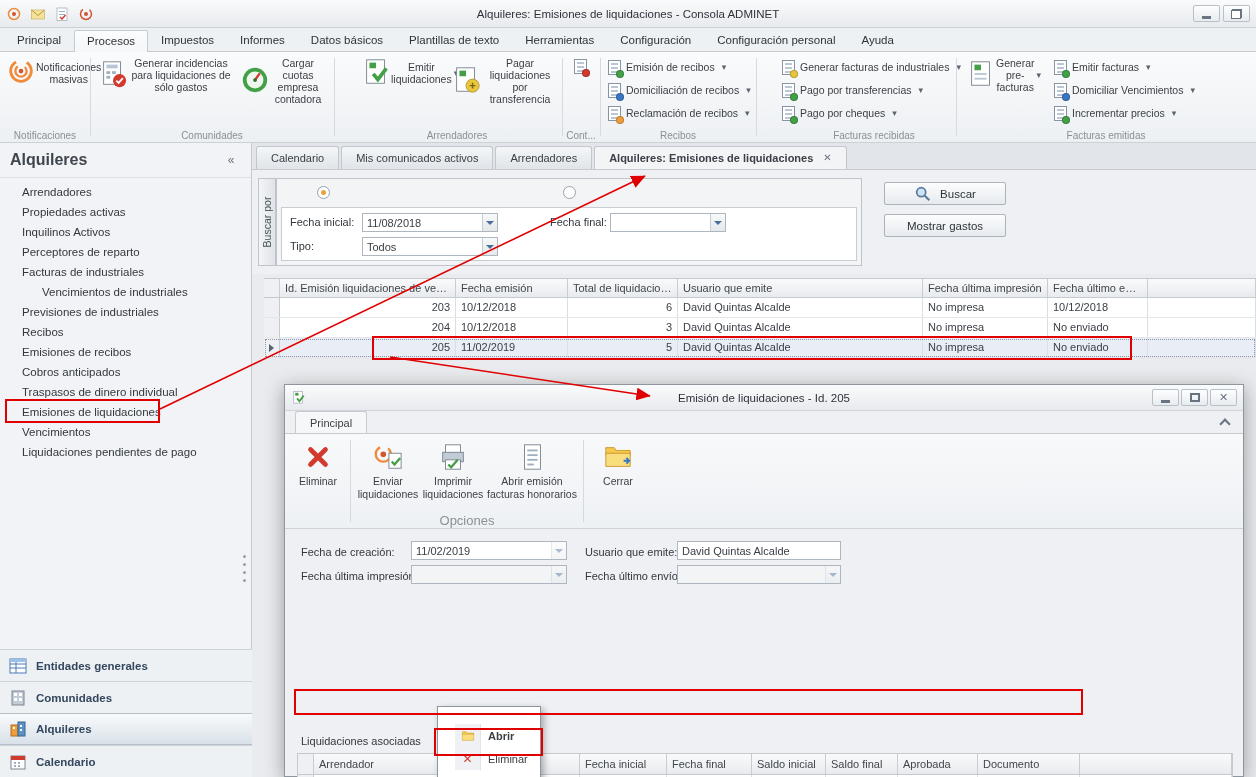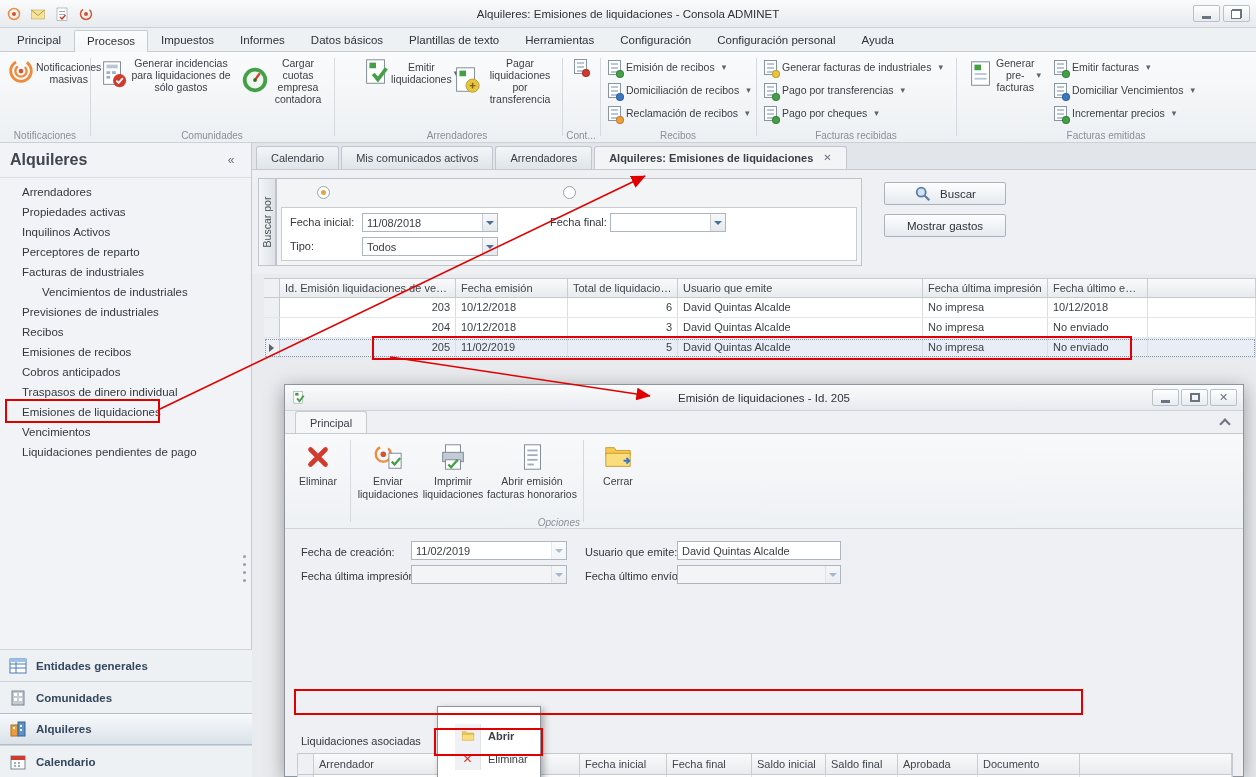--- a/index.html
+++ b/index.html
@@ -110,21 +110,21 @@
   #dlg-title { position:absolute; left:0; top:0; right:0; height:26px; background:linear-gradient(#fafbfc,#e7eaee);
     border-bottom:1px solid #d0d4d9; display:flex; align-items:center; padding:0 6px; }
   #dlg-title .dttl { position:absolute; left:0; right:0; text-align:center; font-size:11.5px; color:#2f3338; }
   #dlg-title .wbtns { margin-left:auto; display:flex; gap:2px; z-index:2; }
   #dlg-tabrow { position:absolute; left:0; top:26px; right:0; height:23px; display:flex; align-items:flex-end; padding-left:10px; }
   #dlg-tabrow .tab.active { background:#f6f7f9; border-color:#c6cbd0; font-weight:normal; }
   .chevup { width:8px; height:8px; border-top:2px solid #6a7380; border-right:2px solid #6a7380; transform:rotate(-45deg); }
   #dlg-ribbon { position:absolute; left:0; top:48px; right:0; height:96px; background:linear-gradient(#f8f9fb,#eef1f4);
     border-top:1px solid #c6cbd0; border-bottom:1px solid #d0d4d9; display:flex; padding:2px 4px; }
   .dgroup { position:relative; height:92px; display:flex; align-items:flex-start; padding:2px 2px 14px 2px; }
-  .dgroup .dlabel { position:absolute; bottom:0; left:0; right:0; text-align:right; font-size:10px; color:#8a9097;font-style:italic; }
+  .dgroup .dlabel { position:absolute; bottom:0; left:0; right:0; text-align:center; font-size:13px; color:#8a9097; }
   .dsep { width:1px; background:#d6dade; margin:4px 3px; }
   .dbtn { display:flex; flex-direction:column; align-items:center; text-align:center; font-size:10.5px; line-height:1.2;
     color:#3b3f44; padding-top:4px; border-radius:2px; height:76px; }
   .dbtn svg { width:30px; height:30px; margin-bottom:3px; flex:none; }
   #dlg-content { position:absolute; left:0; top:144px; right:0; bottom:0; }
   #dlggrid { left:12px; top:224px; width:936px; height:170px; border:1px solid #c6cacf; }
   #dlggrid .ghdr, #dlggrid .grow { grid-template-columns:16px 266px 87px 85px 74px 72px 80px 102px 1fr; }
   #dlggrid .ghdr { height:21px; line-height:20px; border-top:none; }
   #dlggrid .grow { height:21px; line-height:20px; }
   #dlg-section { position:absolute; left:16px; top:206px; color:#33383e; }
@@ -285,21 +285,21 @@
         <span class="mdoc">
             <span class="mdot dot-orange"></span>
           </span>
         <span>Reclamación de recibos</span>
           <span class="dd">▾</span>
       </div>
       <div class="glabel">Recibos</div>
     </div>
     <div class="gsep" style="left:756px;"></div>
 
-    <div class="rgroup" style="left:758px; width:196px;">
+    <div class="rgroup" style="left:776px; width:196px;">
       <div class="rowbtn" style="left:2px; top:5px;">
         <span class="mdoc">
             <span class="mdot dot-yellow"></span>
           </span>
         <span>Generar facturas de industriales</span>
           <span class="dd">▾</span>
       </div>
       <div class="rowbtn" style="left:2px; top:28px;">
         <span class="mdoc">
             <span class="mdot dot-green"></span>

